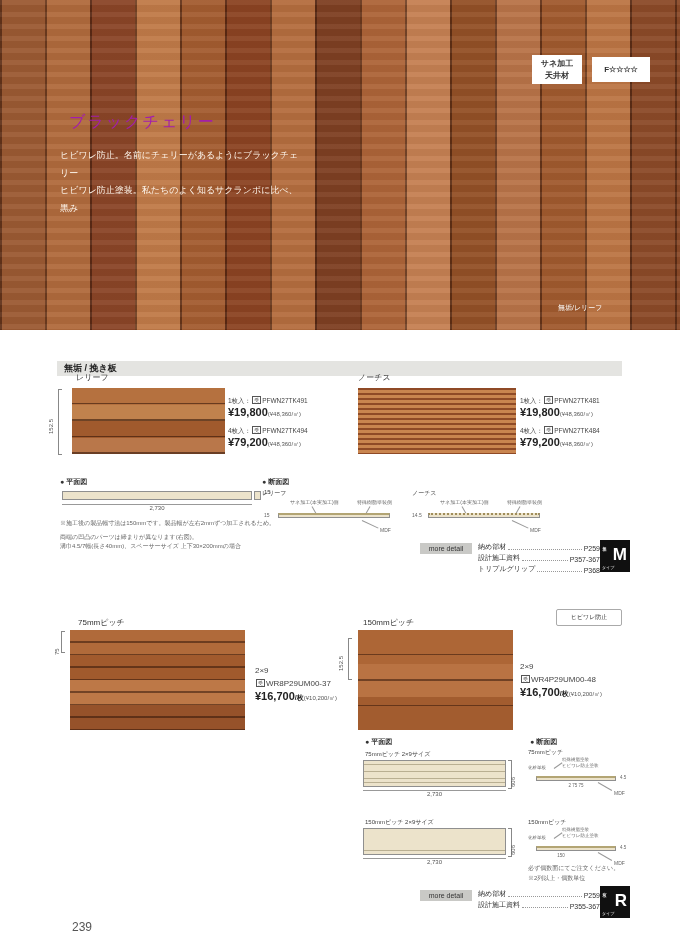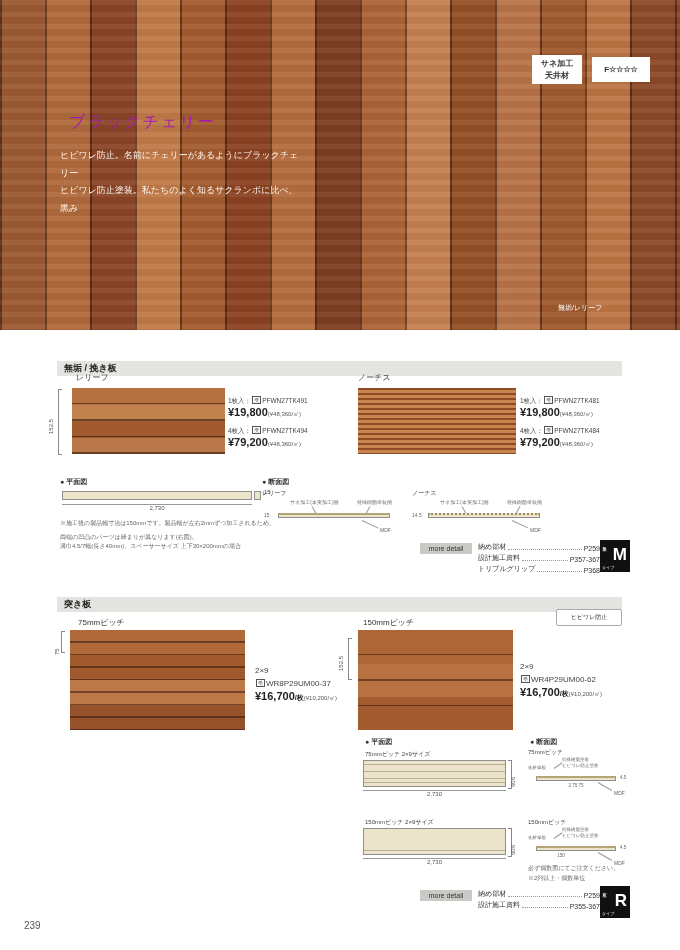--- a/index.html
+++ b/index.html
@@ -72,21 +72,21 @@
   .more-box{width:52px;height:11px;background:#c9c9c6;color:#333;font-size:7px;
       text-align:center;line-height:11px;}
   .mlinks{width:122px;}
   .mrow{display:flex;align-items:flex-end;font-size:7px;color:#333;height:11px;}
   .mfill{flex:1;border-bottom:1px dotted #999;margin:0 2px 2px 2px;}
   .ticon{width:30px;height:32px;background:#101010;}
   .ticon .big{position:absolute;right:3px;top:5px;font-size:17px;font-weight:bold;color:#fff;}
   .ticon .side{position:absolute;left:2px;top:3px;font-size:4px;color:#fff;
       writing-mode:vertical-rl;letter-spacing:1px;}
   .ticon .foot{position:absolute;left:2px;bottom:2px;font-size:4px;color:#fff;}
-  .pagenum{font-size:10px;color:#555;}
+  .pagenum{font-size:12px;color:#555;margin-left:48px;}
 </style>
 </head>
 <body>
 
 <div id="page">
 
   <div class="abs hero-wood"></div>
   <div class="abs hero-sub">ブラックチェリー</div>
   <div class="abs hero-desc">
     <div>ヒビワレ防止。名前にチェリーがあるようにブラックチェリー</div>
@@ -190,21 +190,20 @@
         <span class="mfill"></span>
         <span>P368</span>
     </div>
   </div>
   <div class="abs ticon" style="left:600px;top:540px;">
     <span class="side">無垢</span>
     <span class="big">M</span>
     <span class="foot">タイプ</span>
   </div>
 
-  <div class="abs secbar" style="top:597px;">突き板</div>
   <div class="abs" style="left:556px;top:609px;width:64px;height:15px;border:1px solid #aaa;border-radius:2px;background:#fff;font-size:6px;text-align:center;line-height:15px;color:#333;">ヒビワレ防止</div>
 
   <div class="abs plabel" style="left:78px;top:617px;">75mmピッチ</div>
   <div class="abs bracket-l" style="left:61px;top:631px;height:20px;"></div>
   <div class="abs vdim" style="left:42px;top:637px;width:30px;">75</div>
   <div class="abs wood-v75" style="left:70px;top:630px;width:175px;height:100px;"></div>
   <div class="abs" style="left:255px;top:666px;">
     <div class="spec-line" style="font-size:8px;">2×9</div>
     <div class="spec-line" style="font-size:8px;margin-top:4px;">
       <span class="spec-tag">受</span><span>WR8P29UM00-37</span>
@@ -214,21 +213,21 @@
     </div>
   </div>
 
   <div class="abs plabel" style="left:363px;top:617px;">150mmピッチ</div>
   <div class="abs bracket-l" style="left:348px;top:638px;height:40px;"></div>
   <div class="abs vdim" style="left:326px;top:653px;width:30px;">152.5</div>
   <div class="abs wood-v150" style="left:358px;top:630px;width:155px;height:100px;"></div>
   <div class="abs" style="left:520px;top:662px;">
     <div class="spec-line" style="font-size:8px;">2×9</div>
     <div class="spec-line" style="font-size:8px;margin-top:4px;">
-      <span class="spec-tag">受</span><span>WR4P29UM00-62</span>
+      <span class="spec-tag">受</span><span>WR4P29UM00-48</span>
     </div>
     <div class="spec-price" style="margin-top:2px;">
       <span>¥16,700</span><span style="font-size:7px;">/枚</span><span class="spec-unit">(¥10,200/㎡)</span>
     </div>
   </div>
 
   <div class="abs dtitle" style="left:365px;top:737px;">● 平面図</div>
   <div class="abs dlabel" style="left:365px;top:750px;">75mmピッチ 2×9サイズ</div>
   <div class="abs plan-lines75" style="left:363px;top:760px;width:143px;height:27px;"></div>
   <div class="abs bracket-r" style="left:508px;top:760px;height:27px;"></div>

